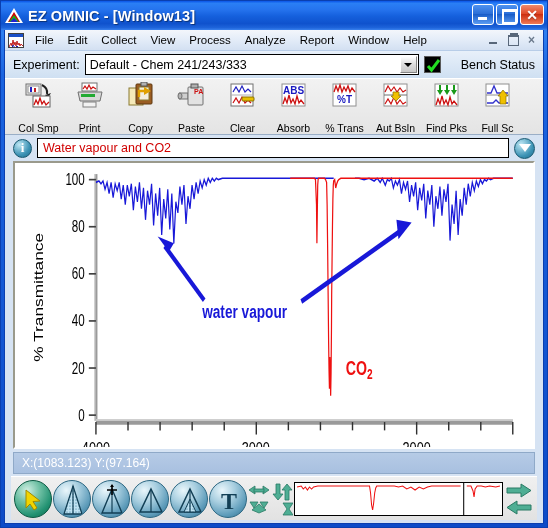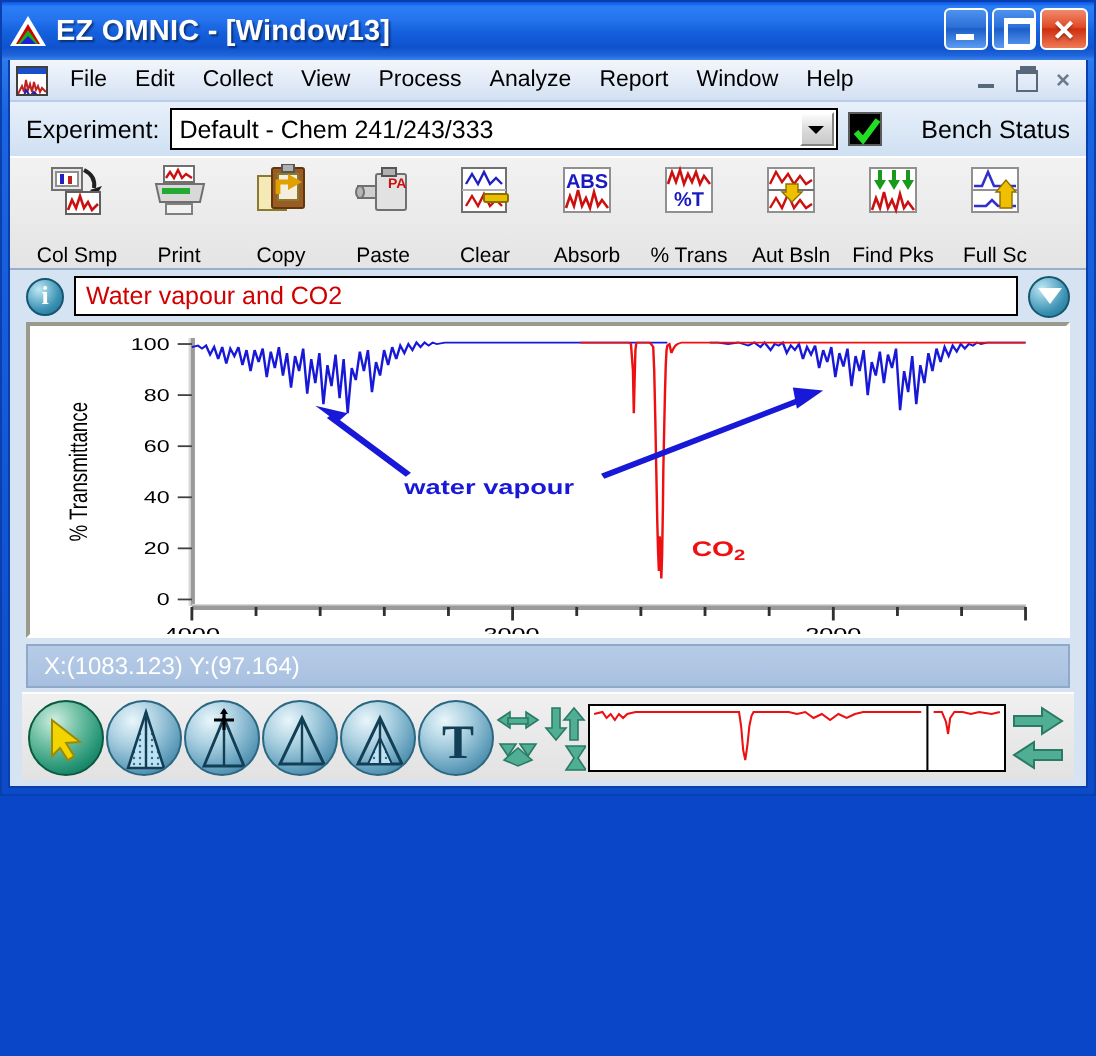--- a/index.html
+++ b/index.html
@@ -10,21 +10,21 @@
     font-family: "Liberation Sans", sans-serif;
   }
   body {
     background: #0a46c8;
   }
 
   
   .window {
     position: absolute;
     left: 0; top: 0;
-    width: 548px; height: 398px;
+    width: 548px; height: 528px;
     background: linear-gradient(to bottom, #0054e3 0%, #2f7ff0 6%, #1b64e0 14%, #0c4bc8 100%);
     border: 1px solid #0a3fb0;
     display: flex;
     flex-direction: column;
   }
 
   
   .titlebar {
     height: 29px;
     flex: 0 0 29px;

